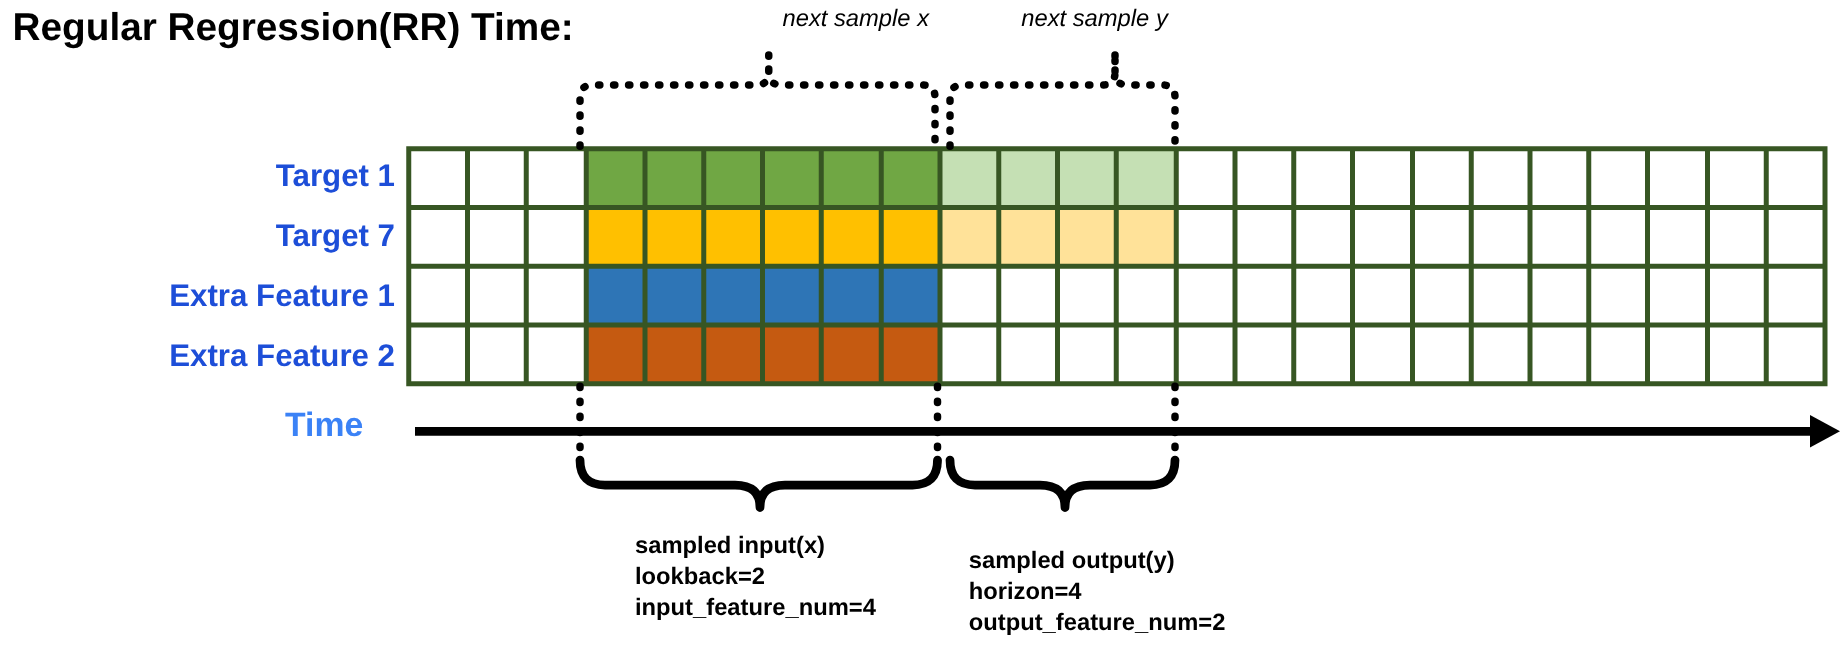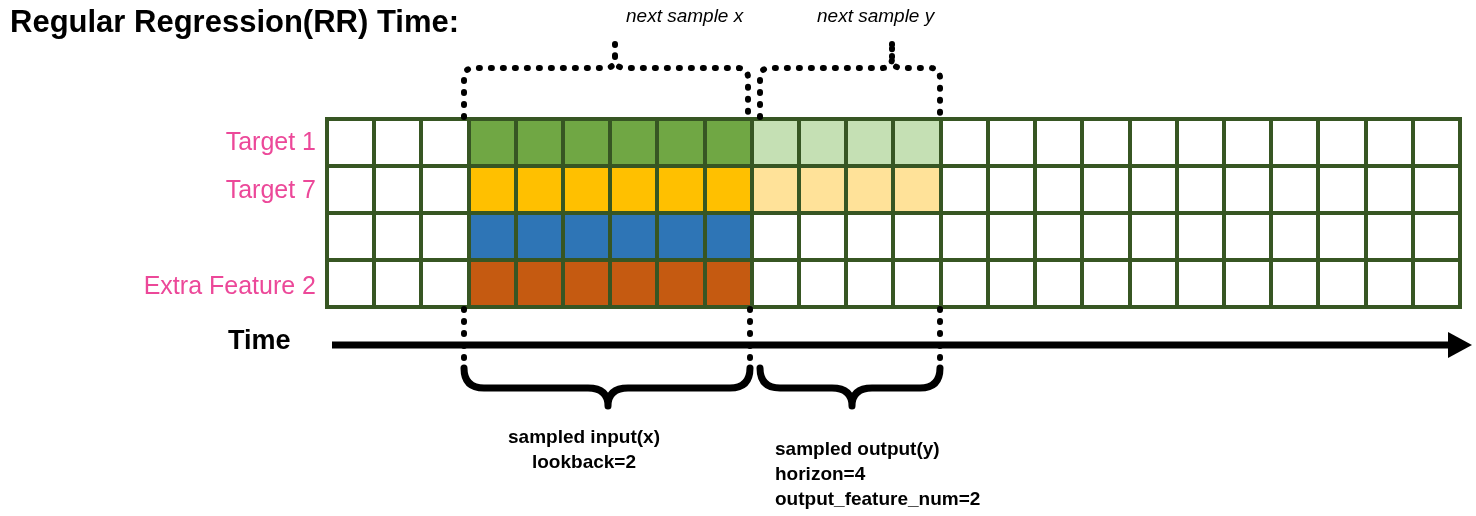--- a/index.html
+++ b/index.html
@@ -25,21 +25,21 @@
     font-size:19px;font-style:italic;font-weight:500;color:#000;
     white-space:nowrap;
   }
   #lbl-next-x{left:583px;top:5px;margin-left:43px;}
   #lbl-next-y{left:817px;top:5px;text-align:center;}
 
   
   .row-label{
     position:absolute;
     right:1160px;            
-    font-size:25px;font-weight:400;color:#ec4899;
+    font-size:25px;font-weight:700;color:#1d4ed8;
     white-space:nowrap;text-align:right;
     height:48px;line-height:48px;
   }
   #rl0{top:117px;}
   #rl1{top:165px;}
   #rl2{top:213px;}
   #rl3{top:261px;}
 
   
   #grid{
@@ -57,47 +57,48 @@
   .c-green{background:#70A744;}
   .c-green-lt{background:#C5E0B4;}
   .c-gold{background:#FFC000;}
   .c-gold-lt{background:#FFE299;}
   .c-blue{background:#2E75B6;}
   .c-orange{background:#C55A11;}
 
   
   #time-label{
     position:absolute;left:228px;top:325px;
-    font-size:27px;font-weight:700;color:#000000;white-space:nowrap;
+    font-size:27px;font-weight:700;color:#3b82f6;white-space:nowrap;
   }
 
   
   #overlay{position:absolute;left:0;top:0;width:1476px;height:516px;pointer-events:none;}
 
   
   .caption{
     position:absolute;
     font-size:19px;font-weight:600;color:#000;
     line-height:25px;white-space:nowrap;
   }
-  #cap-input{left:508px;top:424px;text-align:center;}
+  #cap-input{left:508px;top:424px;}
   #cap-output{left:775px;top:436px;}
 </style>
 </head>
 <body>
 
 <div class="page">
 
   <div id="title">Regular Regression(RR) Time:</div>
 
   <div class="sample-label" id="lbl-next-x">next sample x</div>
   <div class="sample-label" id="lbl-next-y">next sample y</div>
 
   <div class="row-label" id="rl0">Target 1</div>
   <div class="row-label" id="rl1">Target 7</div>
+  <div class="row-label" id="rl2">Extra Feature 1</div>
   <div class="row-label" id="rl3">Extra Feature 2</div>
 
   <div id="grid">
       <div class="cell"></div>
       <div class="cell"></div>
       <div class="cell"></div>
       <div class="cell c-green"></div>
       <div class="cell c-green"></div>
       <div class="cell c-green"></div>
       <div class="cell c-green"></div>
@@ -212,20 +213,21 @@
     <path d="M 464 368 Q 464 388 484 388 L 588 388 Q 608 388 608 406
              Q 608 388 628 388 L 730 388 Q 750 388 750 368" fill="none" stroke="#000" stroke-width="7" stroke-linecap="round" stroke-linejoin="round"></path>
 
     <path d="M 760 368 Q 760 388 780 388 L 832 388 Q 852 388 852 406
              Q 852 388 872 388 L 920 388 Q 940 388 940 368" fill="none" stroke="#000" stroke-width="7" stroke-linecap="round" stroke-linejoin="round"></path>
   </svg>
 
   <div class="caption" id="cap-input">
     <div>sampled input(x)</div>
     <div>lookback=2</div>
+    <div>input_feature_num=4</div>
   </div>
 
   <div class="caption" id="cap-output">
     <div>sampled output(y)</div>
     <div>horizon=4</div>
     <div>output_feature_num=2</div>
   </div>
 
 </div>
 

